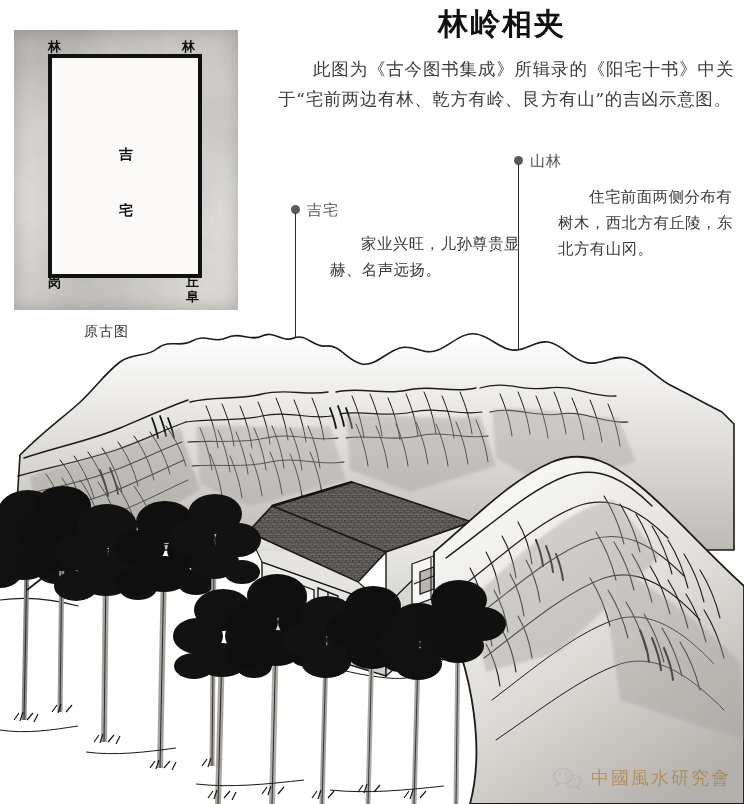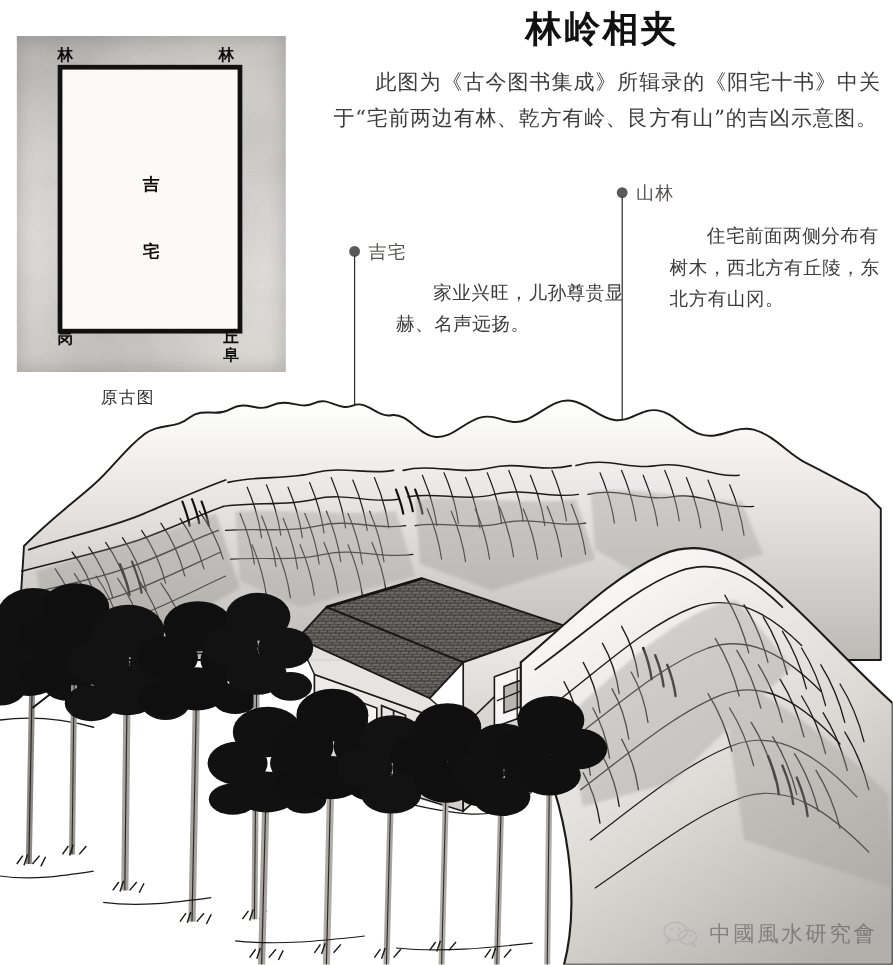--- a/index.html
+++ b/index.html
@@ -93,21 +93,21 @@
   
   #scene{position:absolute;left:0;top:300px;width:744px;height:504px;}
   #scene svg{display:block;}
 
   
   .watermark{
     position:absolute;left:552px;top:766px;display:flex;align-items:center;
     gap:9px;opacity:.48;
   }
   .watermark .wm-text{
-    font-size:18px;color:#404040;letter-spacing:2px;
+    font-size:18px;color:#a16207;letter-spacing:2px;
     font-family:Liberation Sans, sans-serif;
   }
 </style>
 </head>
 <body>
 
 <div id="stage">
 
   <div class="old-panel">
     <svg class="grain" viewBox="0 0 224 280" preserveAspectRatio="none">

